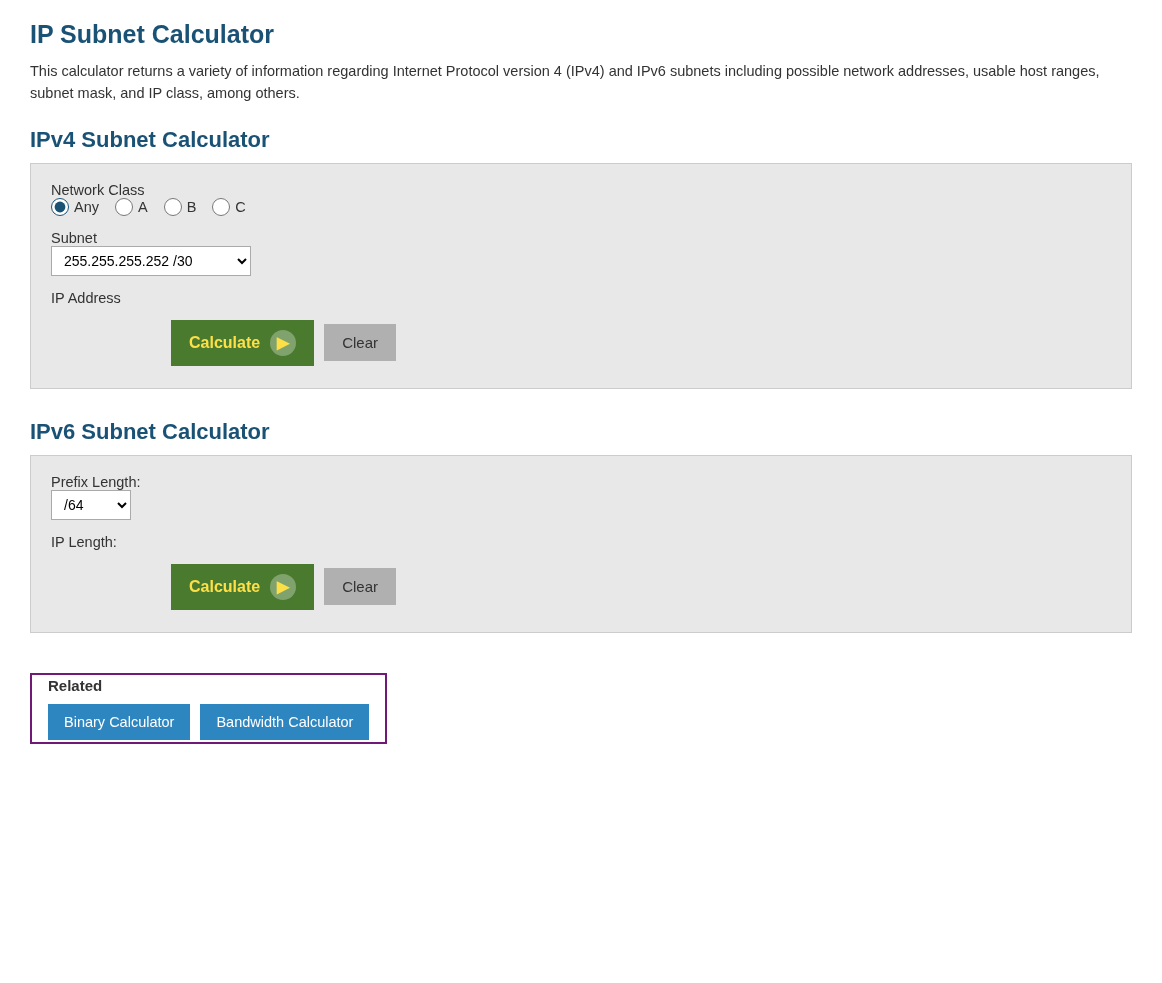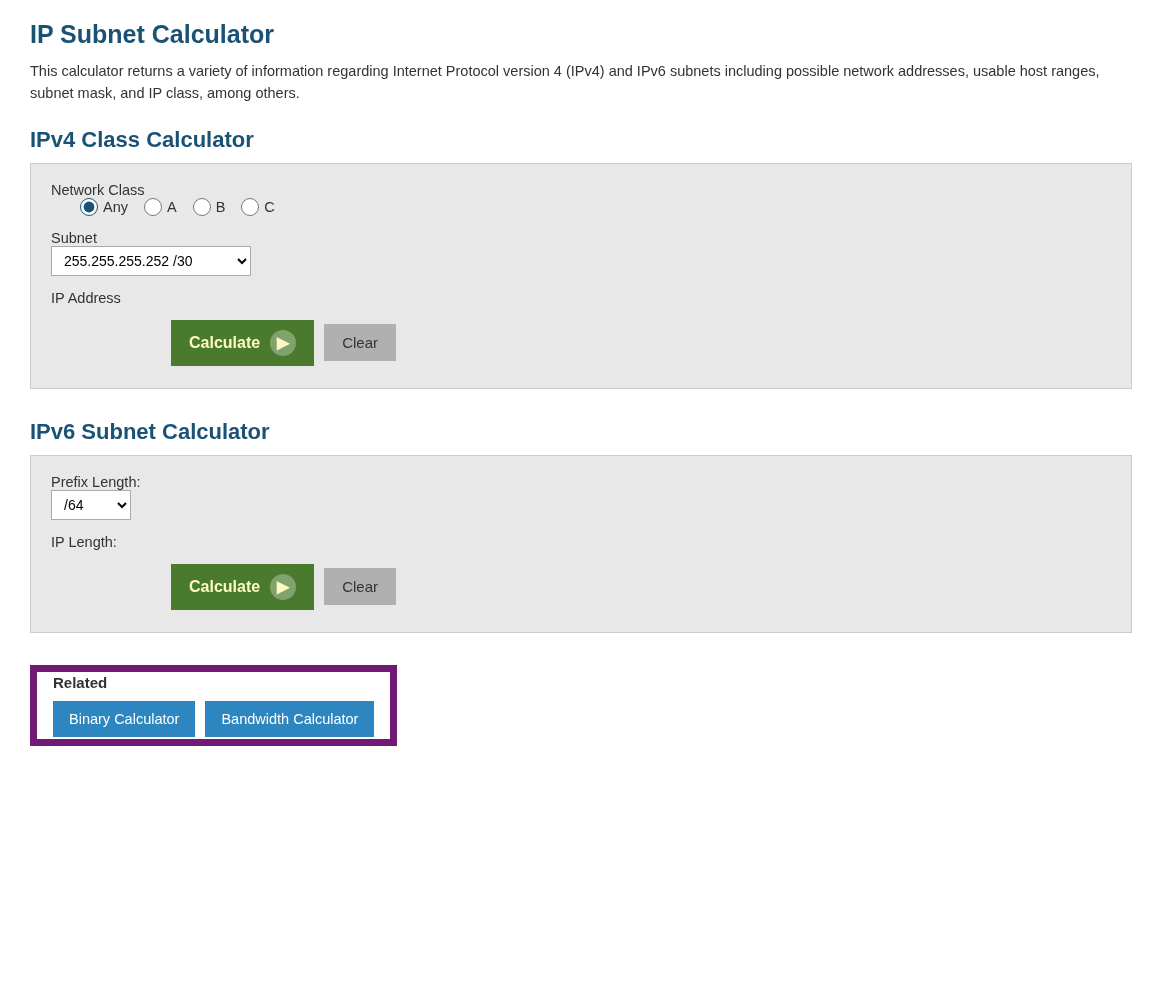--- a/index.html
+++ b/index.html
@@ -47,21 +47,20 @@
     }
     .form-row label {
       font-size: 14.5px;
       color: #333;
       min-width: 120px;
     }
     .radio-group {
       display: flex;
       align-items: center;
       gap: 16px;
-      margin-left: 29px;
     }
     .radio-option {
       display: flex;
       align-items: center;
       gap: 5px;
       font-size: 14.5px;
     }
     .radio-option input[type="radio"] {
       width: 18px;
       height: 18px;
@@ -88,21 +87,21 @@
     }
     .button-row {
       display: flex;
       align-items: center;
       gap: 10px;
       margin-top: 6px;
       margin-left: 120px;
     }
     .btn-calculate {
       background: #4a7a2e;
-      color: #fef9c3;
+      color: #fde047;
       font-size: 16px;
       font-weight: bold;
       border: none;
       padding: 10px 18px;
       cursor: pointer;
       display: flex;
       align-items: center;
       gap: 10px;
     }
     .btn-calculate .arrow-icon {
@@ -116,23 +115,23 @@
     }
     .btn-clear {
       background: #b0b0b0;
       color: #333;
       font-size: 15px;
       border: none;
       padding: 10px 18px;
       cursor: pointer;
     }
     .related-box {
-      border: 7px solid #701a75;
+      border: 2px solid #701a75;
       padding: 2px 16px;
-      margin-top: 2px;
+      margin-top: 10px;
       display: inline-block;
       min-width: 220px;
     }
     .related-title {
       font-weight: bold;
       font-size: 15px;
       margin-bottom: 10px;
       display: block;
     }
     .related-links {
@@ -166,21 +165,21 @@
 
 
 
 
 <h1>IP Subnet Calculator</h1>
 
 
 <p class="description">This calculator returns a variety of information regarding Internet Protocol version 4 (IPv4) and IPv6 subnets including possible network addresses, usable host ranges, subnet mask, and IP class, among others.</p>
 
 
-<h2>IPv4 Class Calculator</h2>
+<h2>IPv4 Subnet Calculator</h2>
 
 <div class="calculator-box">
 
   <div class="form-row">
     <label>Network Class</label>
     <div class="radio-group">
       <div class="radio-option">
         <input type="radio" name="network_class" value="any" checked="" style="">
         <span>Any</span>
       </div>

